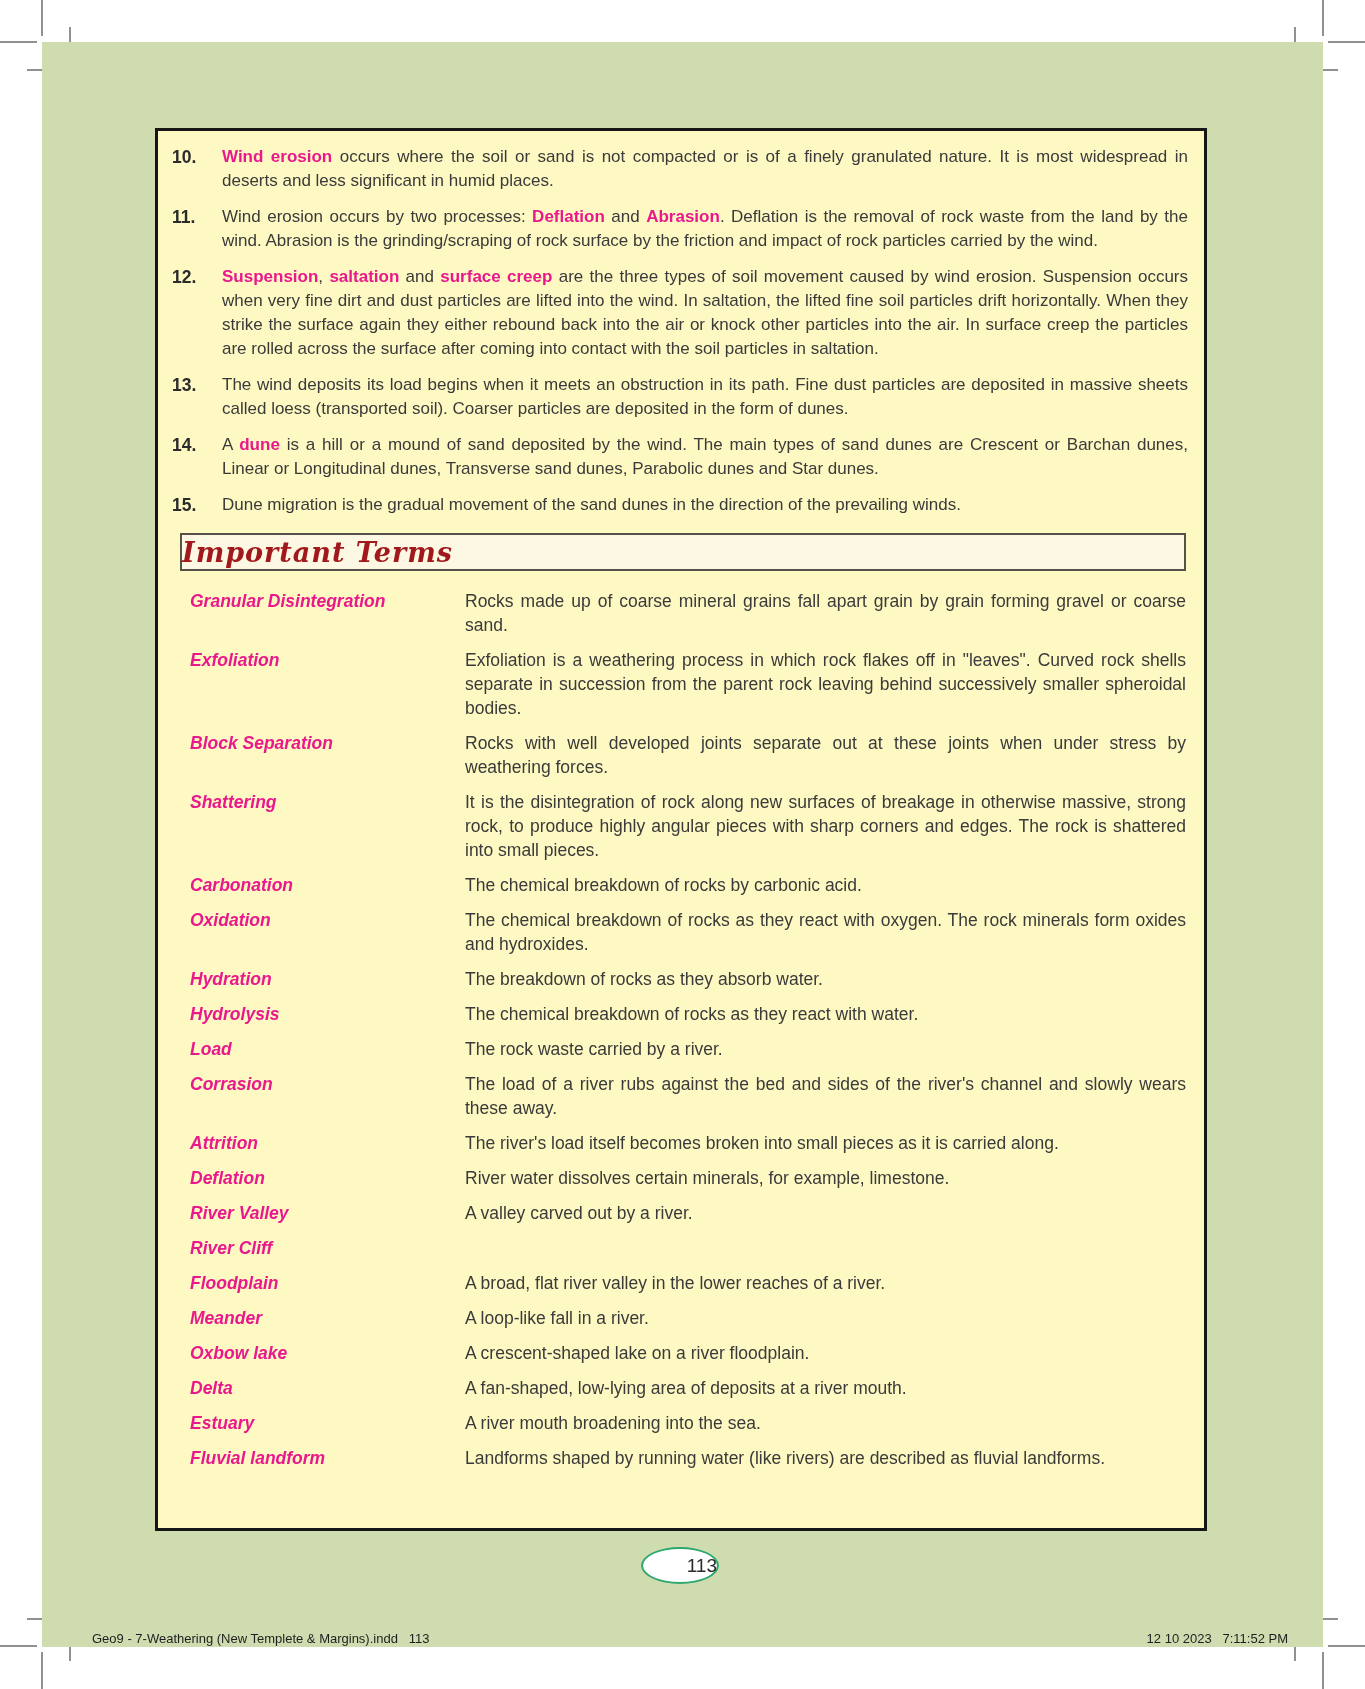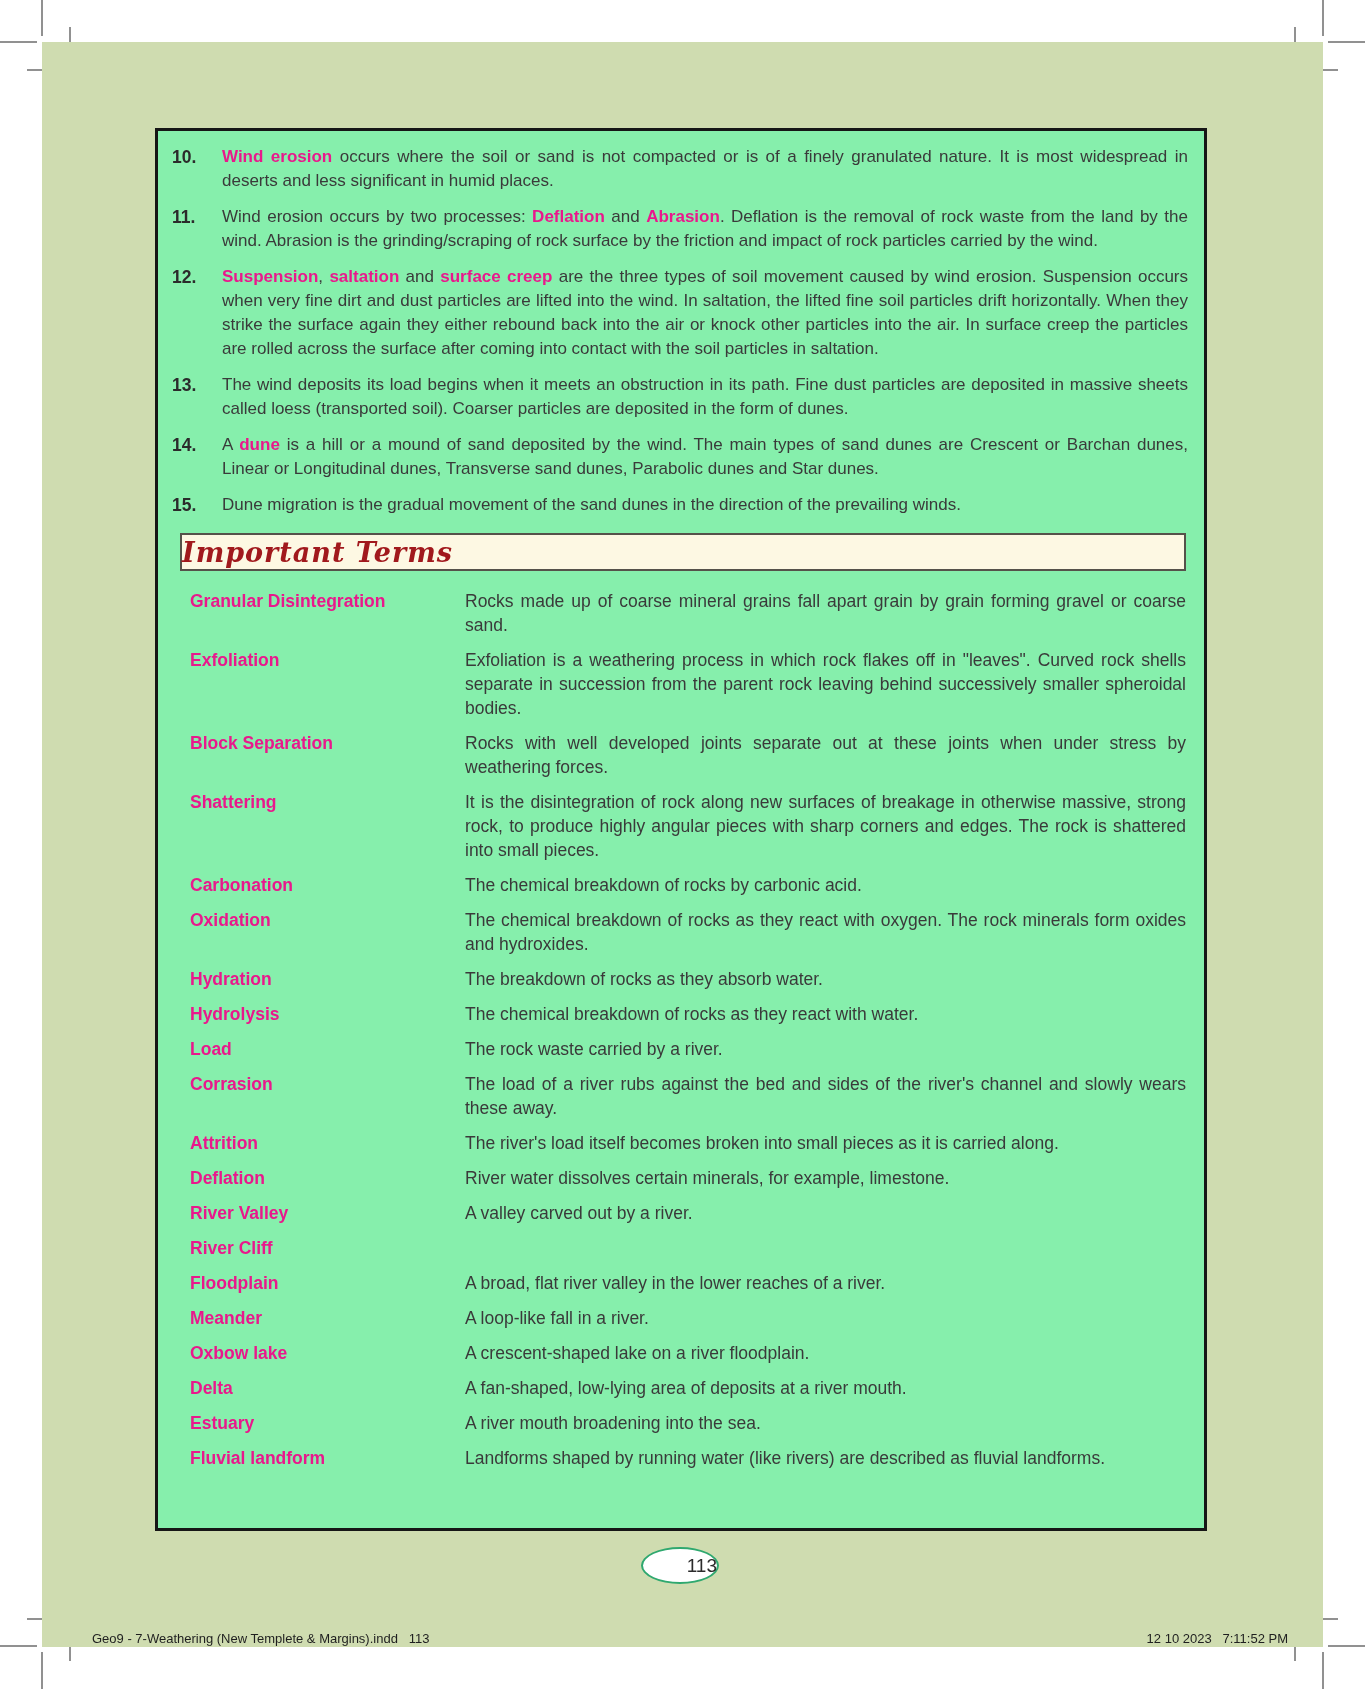--- a/index.html
+++ b/index.html
@@ -8,21 +8,21 @@
     background:#ffffff;
     font-family:"Liberation Sans", sans-serif;
   }
   .sheet{position:absolute;left:42px;top:42px;width:1281px;height:1605px;background:#cfdcb0;}
   .crop{position:absolute;background:#919191;}
   .crop-v{width:2px;}
   .crop-h{height:2px;}
 
   .content-box{
     position:absolute;left:113px;top:86px;width:1052px;height:1403px;
-    background:#86efac;border:3px solid #161616;box-sizing:border-box;
+    background:#fef9c3;border:3px solid #161616;box-sizing:border-box;
     padding:14px 14px 6px 10px;
   }
   .list-item{display:flex;margin-bottom:12px;}
   .list-item .num{
     flex:0 0 40px;margin-right:10px;font-weight:bold;color:#2b2b2b;
     font-size:17.5px;line-height:24px;text-align:left;padding-left:4px;
   }
   .item-text{
     flex:1;margin:0;font-size:17px;line-height:24px;color:#3a3a3a;
     text-align:justify;padding-right:2px;
@@ -34,21 +34,21 @@
     height:38px;display:flex;align-items:center;box-sizing:border-box;
   }
   .terms-title{
     font-family:"DejaVu Serif", serif;font-style:italic;font-weight:bold;
     font-size:27px;color:#a1191d;letter-spacing:1px;
   }
 
   .terms-table{padding-left:22px;padding-right:4px;}
   .term-row{display:flex;align-items:flex-start;margin-bottom:11px;}
   .term-name{
-    flex:0 0 275px;font-weight:bold;color:#e9188c;font-size:17.5px;line-height:24px;
+    flex:0 0 275px;font-weight:bold;color:#e9188c;font-size:17.5px;line-height:24px;font-style:italic;
   }
   .term-def{
     flex:1;color:#3a3a3a;font-size:17.5px;line-height:24px;text-align:justify;
   }
 
   .page-badge{
     position:absolute;left:599px;top:1505px;width:78px;height:37px;
     background:#ffffff;border:2px solid #2fa86f;border-radius:50%;
     display:flex;align-items:center;justify-content:flex-end;box-sizing:border-box;
     font-size:19px;color:#2b2b2b;

